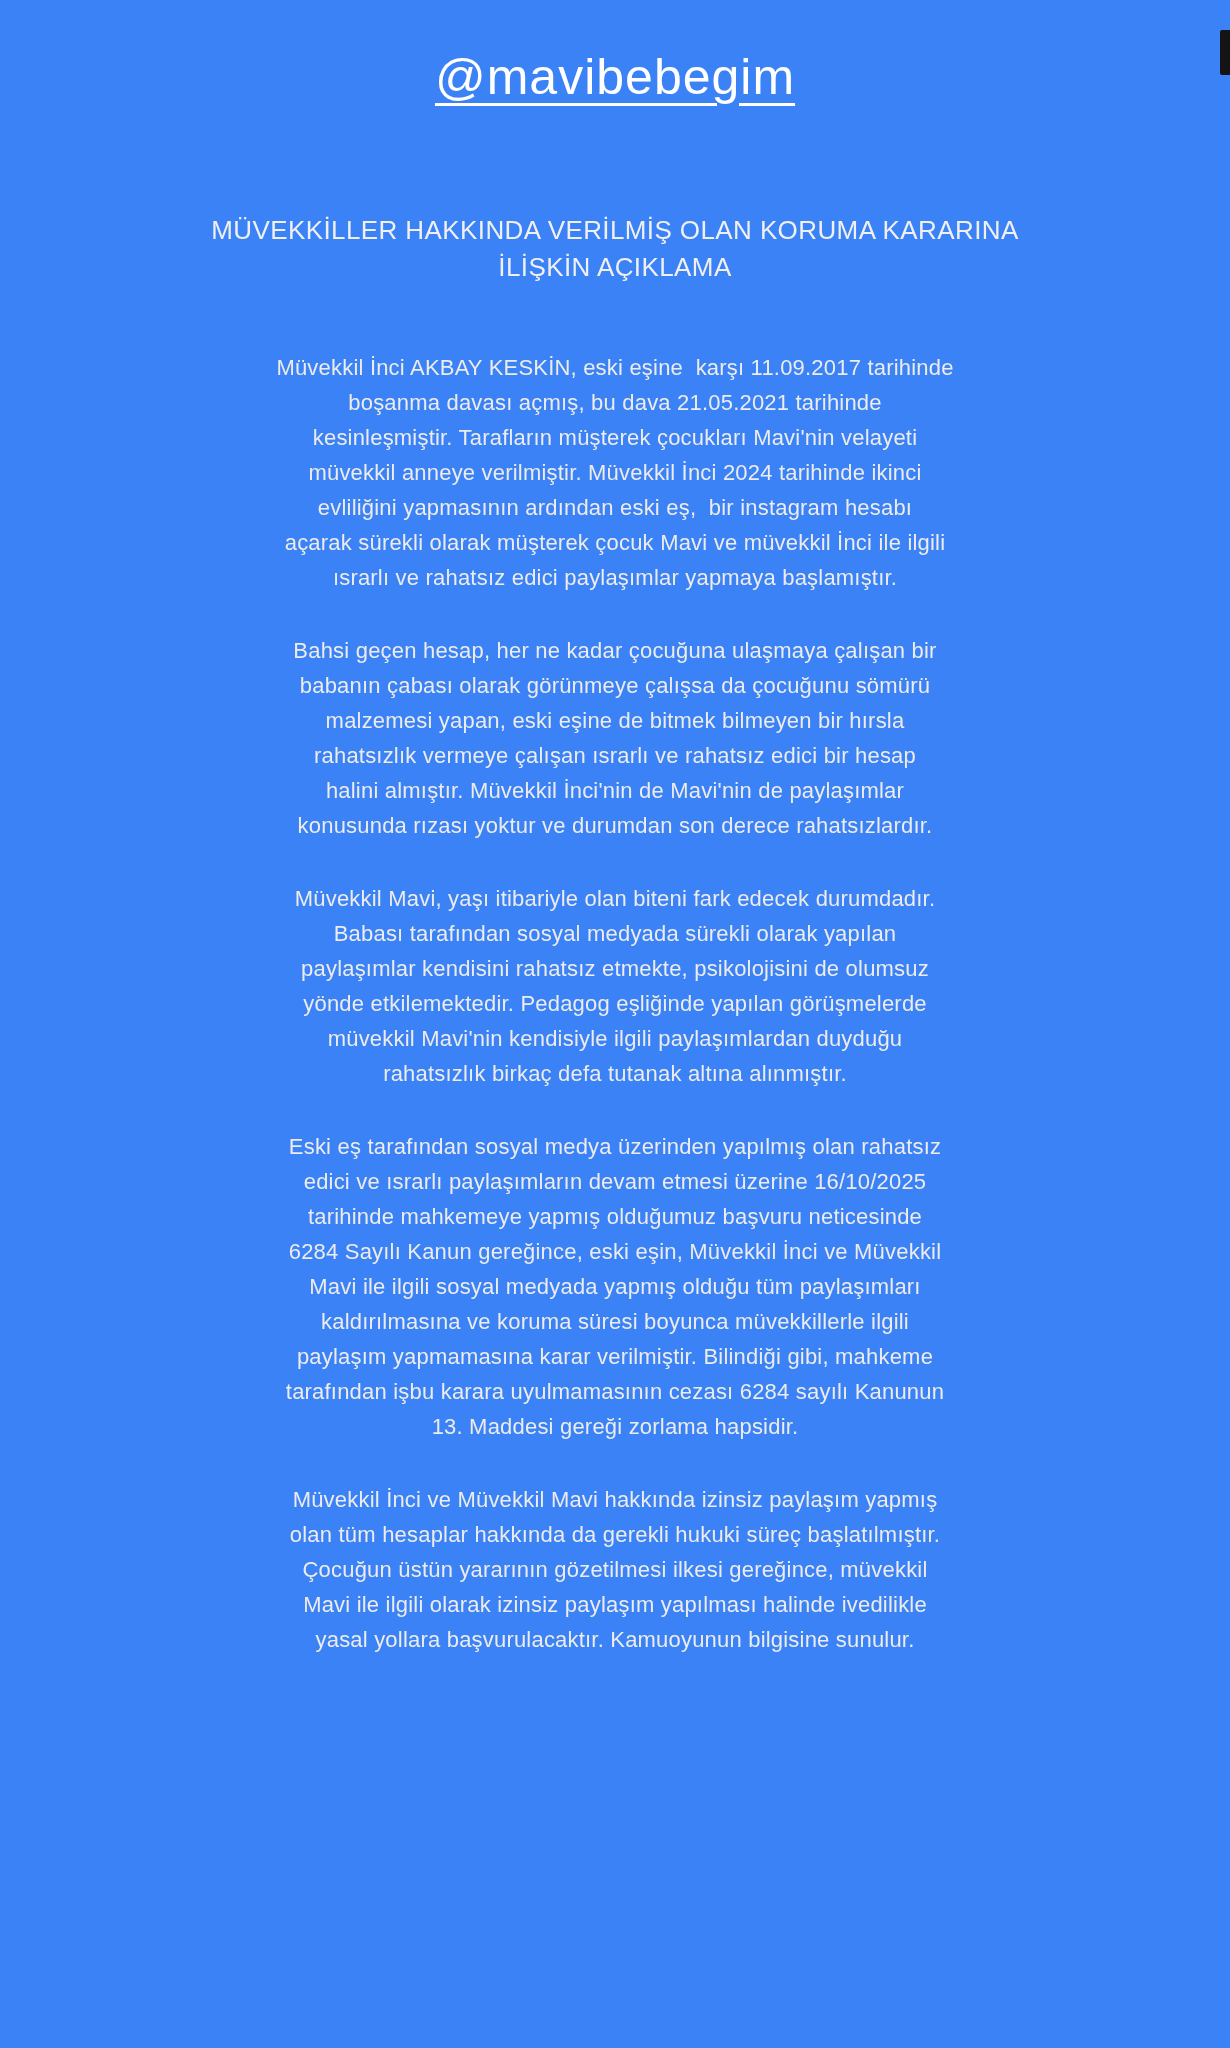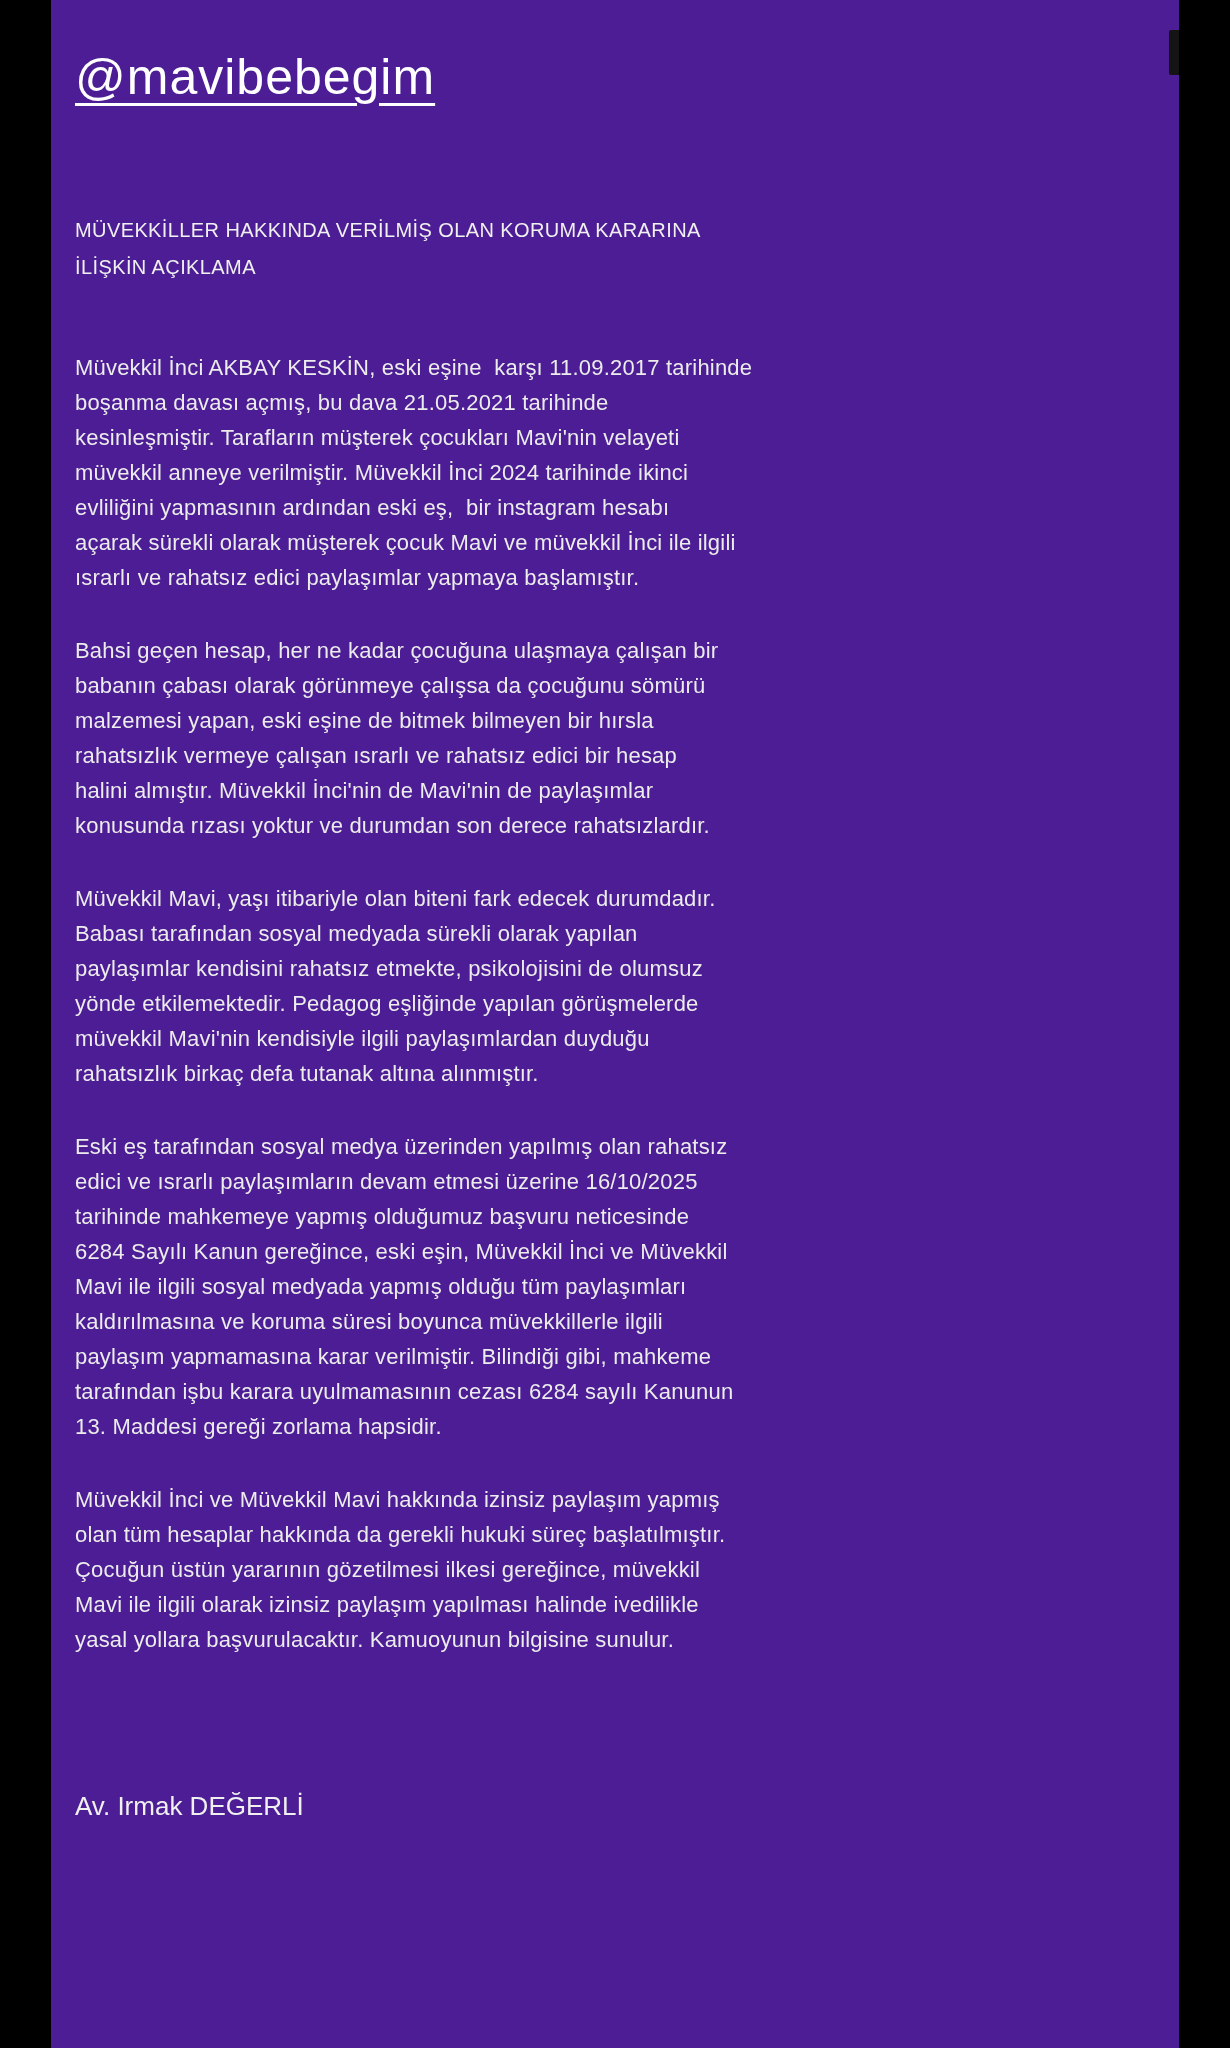--- a/index.html
+++ b/index.html
@@ -2,28 +2,28 @@
 <html lang="tr"><head>
 <meta charset="utf-8">
 <style>
   html, body {
     margin: 0;
     padding: 0;
     background: #000000;
   }
   .page {
     position: relative;
-    width: 1128px;
+    width: 1230px;
     height: 2048px;
     margin: 0 auto;
-    background: #4c1d95;
+    background: #3b82f6;
     color: #ededed;
     font-family: "Liberation Sans", sans-serif;
     overflow: hidden;
-    text-align: left;
+    text-align: center;
   }
   .content {
     width: 1080px;
     margin: 0 auto;
   }
   
   .handle-wrap {
     padding-top: 46px;
   }
   .handle {
@@ -34,21 +34,21 @@
     letter-spacing: 1px;
     color: #ffffff;
     text-decoration: underline;
     text-decoration-thickness: 3px;
     text-underline-offset: 9px;
     cursor: pointer;
   }
   
   .doc-title {
     margin: 104px auto 0 auto;
-    font-size: 20px;
+    font-size: 26px;
     line-height: 37px;
     font-weight: 400;
     letter-spacing: 0.4px;
     color: #f0f0f0;
     white-space: pre-wrap;
   }
   
   .statement {
     margin-top: 64px;
   }
@@ -126,17 +126,16 @@
 tarafından işbu karara uyulmamasının cezası 6284 sayılı Kanunun
 13. Maddesi gereği zorlama hapsidir.</p>
       <p>Müvekkil İnci ve Müvekkil Mavi hakkında izinsiz paylaşım yapmış
 olan tüm hesaplar hakkında da gerekli hukuki süreç başlatılmıştır.
 Çocuğun üstün yararının gözetilmesi ilkesi gereğince, müvekkil
 Mavi ile ilgili olarak izinsiz paylaşım yapılması halinde ivedilikle
 yasal yollara başvurulacaktır. Kamuoyunun bilgisine sunulur.</p>
     </main>
 
     <footer class="signature">
-      <div>Av. Irmak DEĞERLİ</div>
     </footer>
 
   </div>
 </div>
 
 </body></html>

